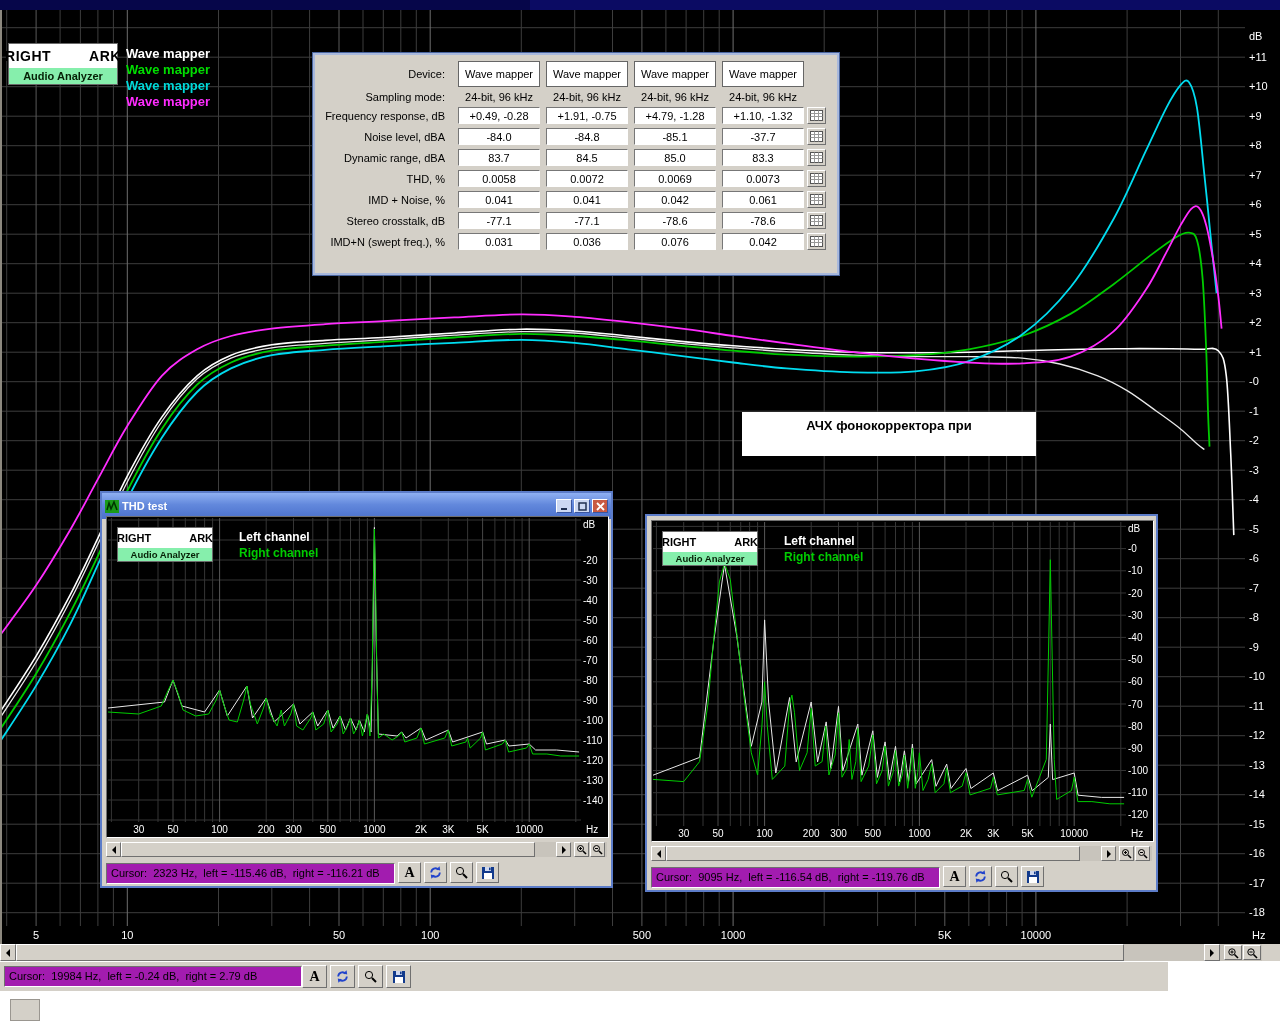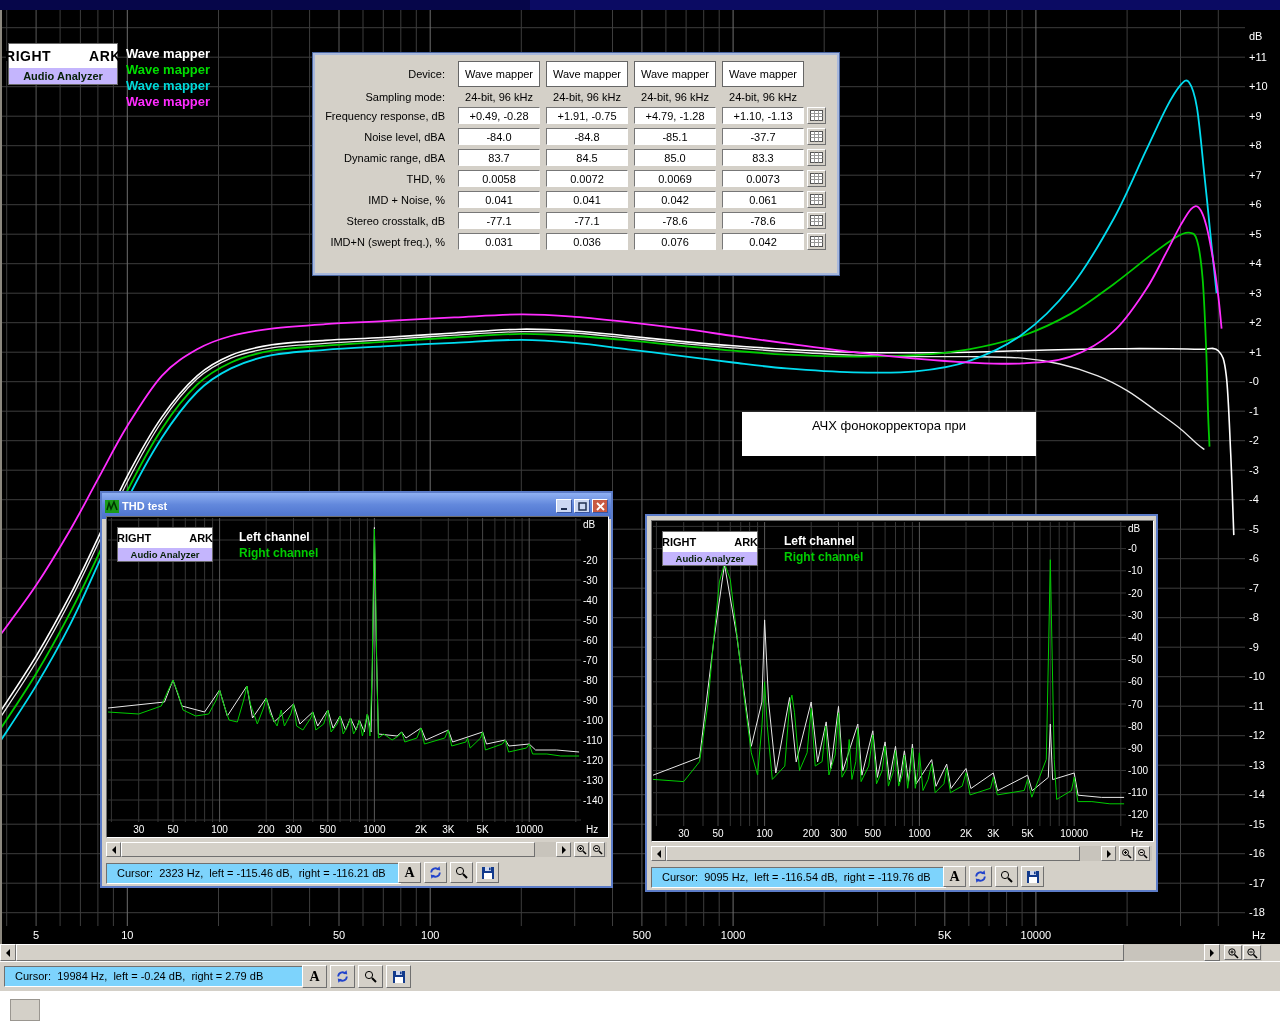--- a/index.html
+++ b/index.html
@@ -13,21 +13,21 @@
 
   
   .main-area{position:absolute;left:0;top:10px;width:1280px;height:934px;background:#000}
   #main-chart{position:absolute;left:0;top:0;width:1280px;height:934px;z-index:1}
   .frame-left{position:absolute;left:0;top:10px;width:2px;height:951px;background:#8c887e;z-index:2}
 
   
   .rmaa-logo{position:absolute;border:1px solid #6a6a6a;background:#fff;z-index:3;box-sizing:border-box}
   .rmaa-logo .rmaa-top{display:flex;align-items:center;justify-content:center;gap:19px;
       background:#fff;color:#000;font-weight:bold}
-  .rmaa-logo .rmaa-bottom{background:#c4b5fd;color:#062006;font-weight:bold;text-align:center}
+  .rmaa-logo .rmaa-bottom{background:#86efac;color:#062006;font-weight:bold;text-align:center}
   .rmaa-logo.big{left:8px;top:33px;width:110px}
   .rmaa-logo.big .rmaa-top{height:24px;font-size:14px;letter-spacing:.5px}
   .rmaa-logo.big .rmaa-bottom{height:16px;font-size:11px;line-height:16px}
   .rmaa-logo.mini{left:10px;top:10px;width:96px;z-index:4}
   .rmaa-logo.mini .rmaa-top{height:20px;font-size:11px}
   .rmaa-logo.mini .rmaa-bottom{height:13px;font-size:9.5px;line-height:13px}
 
   
   .legend{position:absolute;left:126px;top:36px;z-index:3}
   .legend-item{font-weight:bold;font-size:13px;line-height:16px}
@@ -42,21 +42,21 @@
       display:flex;align-items:center;justify-content:center;font-size:11px}
   .val-box{width:80px;height:15px;justify-self:center;background:#fff;border:1px solid;
       border-color:#777 #fff #fff #777;display:flex;align-items:center;justify-content:center;font-size:11px}
   .val-plain{font-size:11px;text-align:center}
   .rp-iconcell{width:17px;height:15px;background:#d4d0c8;border:1px solid;border-color:#fff #707070 #707070 #fff;
       display:flex;align-items:center;justify-content:center;justify-self:start;cursor:pointer}
   .rp-blank{width:17px;height:1px}
 
   
   .annotation{position:absolute;left:742px;top:402px;width:294px;height:44px;background:#fff;color:#000;
-      text-align:center;font-weight:normal;font-size:13px;line-height:19px;padding-top:4px;z-index:4;box-sizing:border-box}
+      text-align:center;font-weight:bold;font-size:13px;line-height:19px;padding-top:4px;z-index:4;box-sizing:border-box}
 
   
   .thd-window{position:absolute;background:#d4d0c8;border:2px solid #5c7cc8;z-index:6;box-sizing:content-box}
   #thd1{left:100px;top:481px;width:509px;height:393px}
   #thd2{left:645px;top:504px;width:509px;height:374px}
   .titlebar{position:absolute;left:0;top:0;width:509px;height:26px;
       background:linear-gradient(180deg,#8fb0f2 0%,#6288dc 45%,#4a70cc 100%);
       display:flex;align-items:center;color:#fff;font-weight:bold;font-size:11px}
   .tb-icon{width:14px;height:13px;margin:0 3px 0 3px;display:inline-flex}
   .tb-title{flex:1}
@@ -82,38 +82,38 @@
   .sb-thumb{position:absolute;top:0;height:15px;background:#d4d0c8;border:1px solid;
       border-color:#fff #707070 #707070 #fff;box-sizing:border-box}
   .tri{width:0;height:0;border:4px solid transparent}
   .tri-l{border-right-color:#000;margin-left:-4px}
   .tri-r{border-left-color:#000;margin-right:-4px}
 
   
   .status-row{position:absolute;left:4px;width:501px;height:24px}
   #thd1 .status-row{top:368px}
   #thd2 .status-row{top:349px}
-  .cursor-field{position:absolute;left:0;top:2px;width:283px;height:19px;background:#7dd3fc;border:1px solid;
-      border-color:#707070 #fff #fff #707070;font-size:11px;line-height:19px;padding-left:10px;
+  .cursor-field{position:absolute;left:0;top:2px;width:283px;height:19px;background:#a21caf;border:1px solid;
+      border-color:#707070 #fff #fff #707070;font-size:11px;line-height:19px;padding-left:4px;
       white-space:pre;box-sizing:content-box;overflow:hidden}
   .tool-btn{position:absolute;top:1px;width:23px;height:21px;background:#d4d0c8;border:1px solid;
       border-color:#fff #707070 #707070 #fff;display:inline-flex;align-items:center;justify-content:center;
       box-sizing:border-box;cursor:pointer}
   .aglyph{font-family:"Liberation Serif",serif;font-weight:bold;font-size:14px;color:#000}
 
   
   .main-scroll{position:absolute;left:0;top:944px;width:1280px;height:17px;background:#c8c4bc;z-index:7}
   .ms-btn{position:absolute;top:0;width:16px;height:17px;background:#d4d0c8;border:1px solid;
       border-color:#fff #707070 #707070 #fff;box-sizing:border-box;display:inline-flex;align-items:center;justify-content:center}
   .ms-thumb{position:absolute;left:16px;top:0;width:1108px;height:17px;background:#d4d0c8;border:1px solid;
       border-color:#fff #707070 #707070 #fff;box-sizing:border-box}
   .ms-zoom{position:absolute;top:1px;width:18px;height:15px;background:#d4d0c8;border:1px solid;
       border-color:#fff #707070 #707070 #fff;box-sizing:border-box;display:inline-flex;align-items:center;justify-content:center}
   .ms-corner{position:absolute;left:1262px;top:0;width:18px;height:17px;background:#d4d0c8}
-  .main-status{position:absolute;left:0;top:961px;width:1280px;height:30px;background:#d4d0c8;
+  .main-status{position:absolute;left:0;top:961px;width:1168px;height:30px;background:#d4d0c8;
       border-top:1px solid #fff;z-index:7;box-sizing:border-box}
   .main-status .cursor-field{left:4px;top:4px;width:292px}
   .main-status .tool-btn{top:3px;width:25px;height:23px}
   .bottom-white{position:absolute;left:0;top:991px;width:1280px;height:33px;background:#fff;z-index:7}
   .frag{position:absolute;left:10px;top:8px;width:28px;height:20px;background:#d4d0c8;border:1px solid #9a9690}
 </style>
 </head>
 <body>
 
 <div class="top-strip-l"></div>
@@ -278,21 +278,21 @@
         <div class="rp-label">Sampling mode:</div>
         <div class="val-plain">24-bit, 96 kHz</div>
         <div class="val-plain">24-bit, 96 kHz</div>
         <div class="val-plain">24-bit, 96 kHz</div>
         <div class="val-plain">24-bit, 96 kHz</div>
         <div class="rp-blank"></div>
         <div class="rp-label">Frequency response, dB</div>
         <div class="val-box">+0.49, -0.28</div>
         <div class="val-box">+1.91, -0.75</div>
         <div class="val-box">+4.79, -1.28</div>
-        <div class="val-box">+1.10, -1.13</div>
+        <div class="val-box">+1.10, -1.32</div>
         <div class="rp-iconcell">
           <svg width="13" height="11" viewBox="0 0 13 11">
             <rect x="0.5" y="0.5" width="12" height="10" fill="#ffffff" stroke="#555555"></rect>
             <line x1="0.5" y1="3.5" x2="12.5" y2="3.5" stroke="#999999"></line>
             <line x1="0.5" y1="6.5" x2="12.5" y2="6.5" stroke="#999999"></line>
             <line x1="4.5" y1="0.5" x2="4.5" y2="10.5" stroke="#999999"></line>
             <line x1="8.5" y1="0.5" x2="8.5" y2="10.5" stroke="#999999"></line>
           </svg>
         </div>
         <div class="rp-label">Noise level, dBA</div>

